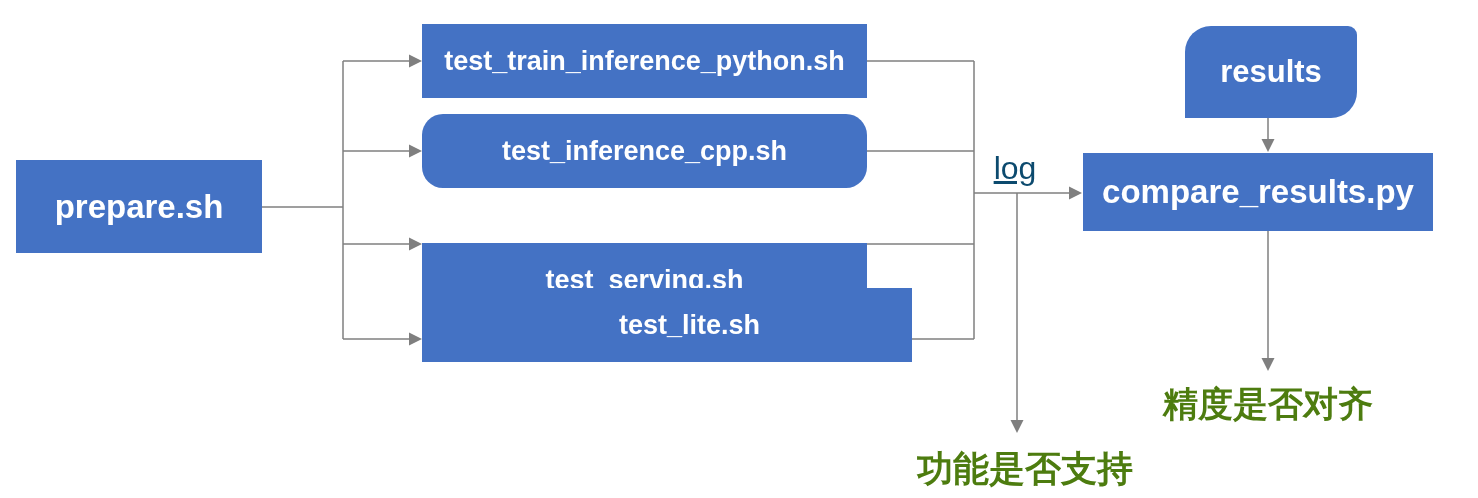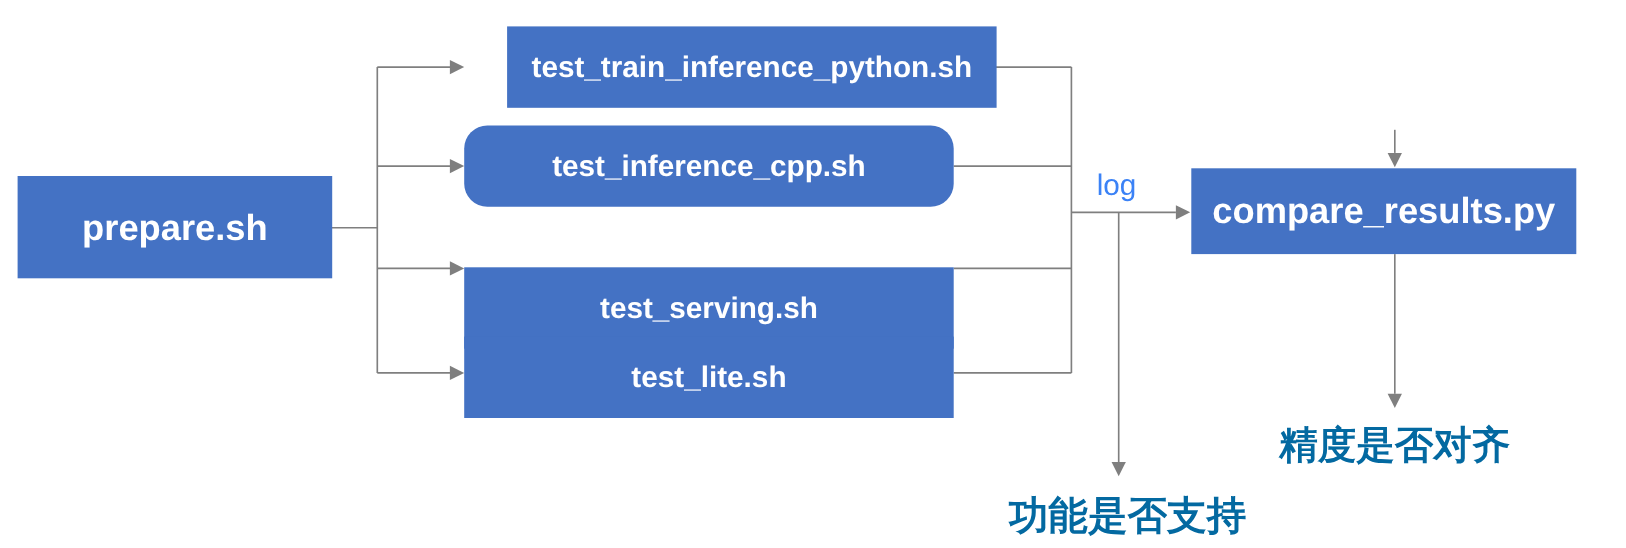--- a/index.html
+++ b/index.html
@@ -24,42 +24,43 @@
     position: absolute;
     background: #4472C4;
     color: #ffffff;
     font-weight: bold;
     display: flex;
     align-items: center;
     justify-content: center;
     white-space: nowrap;
     text-align: center;
   }
-  .node-prepare   { left: 16px;   top: 160px; width: 286px; height: 93px; font-size: 33px; }
+  .node-prepare   { left: 16px;   top: 160px; width: 246px; height: 93px; font-size: 33px; }
   .node-test      { left: 422px;  width: 445px; height: 74px; font-size: 27px; }
-  .node-test-1    { top: 24px; margin-left: 39px; }
+  .node-test-1    { top: 24px; }
   .node-test-2    { top: 114px; border-radius: 21px; }
   .node-test-3    { top: 207px; margin-top: 36px; }
-  .node-test-4    { top: 306px; }
+  .node-test-4    { top: 288px; padding-left: 45px; }
   .node-results   { left: 1185px; top: 26px;  width: 172px; height: 92px; font-size: 31px;
                     border-radius: 26px 9px 26px 0px; }
   .node-compare   { left: 1083px; top: 153px; width: 350px; height: 78px; font-size: 33px; }
   .edge-label-log {
     position: absolute;
     left: 985px; top: 149px;
     width: 60px; height: 38px;
-    color: #3b82f6;
-    font-size: 27px;
+    color: #0c4a6e;
+    font-size: 32px;
     line-height: 38px;
     text-align: center;
     white-space: nowrap;
+    text-decoration: underline;
   }
   .annotation {
     position: absolute;
-    color: #0369a1;
+    color: #4d7c0f;
     font-weight: bold;
     white-space: nowrap;
     text-align: center;
   }
   .annotation-function  { left: 905px;  top: 422px; width: 240px; font-size: 36px; margin-top: 23px; }
   .annotation-precision { left: 1158px; top: 381px; width: 220px; font-size: 35px; }
 </style>
 </head>
 <body>
 
@@ -98,20 +99,21 @@
     <polygon fill="#7F7F7F" stroke="none" points="1268,371 1261.5,358 1274.5,358"></polygon>
   </svg>
 
   <div class="node node-prepare">prepare.sh</div>
 
   <div class="node node-test node-test-1">test_train_inference_python.sh</div>
   <div class="node node-test node-test-2">test_inference_cpp.sh</div>
   <div class="node node-test node-test-3">test_serving.sh</div>
   <div class="node node-test node-test-4">test_lite.sh</div>
 
+  <div class="node node-results">results</div>
   <div class="node node-compare">compare_results.py</div>
 
   <div class="edge-label-log">log</div>
 
   <div class="annotation annotation-function">功能是否支持</div>
   <div class="annotation annotation-precision">精度是否对齐</div>
 
 </div>
 
 </body></html>

